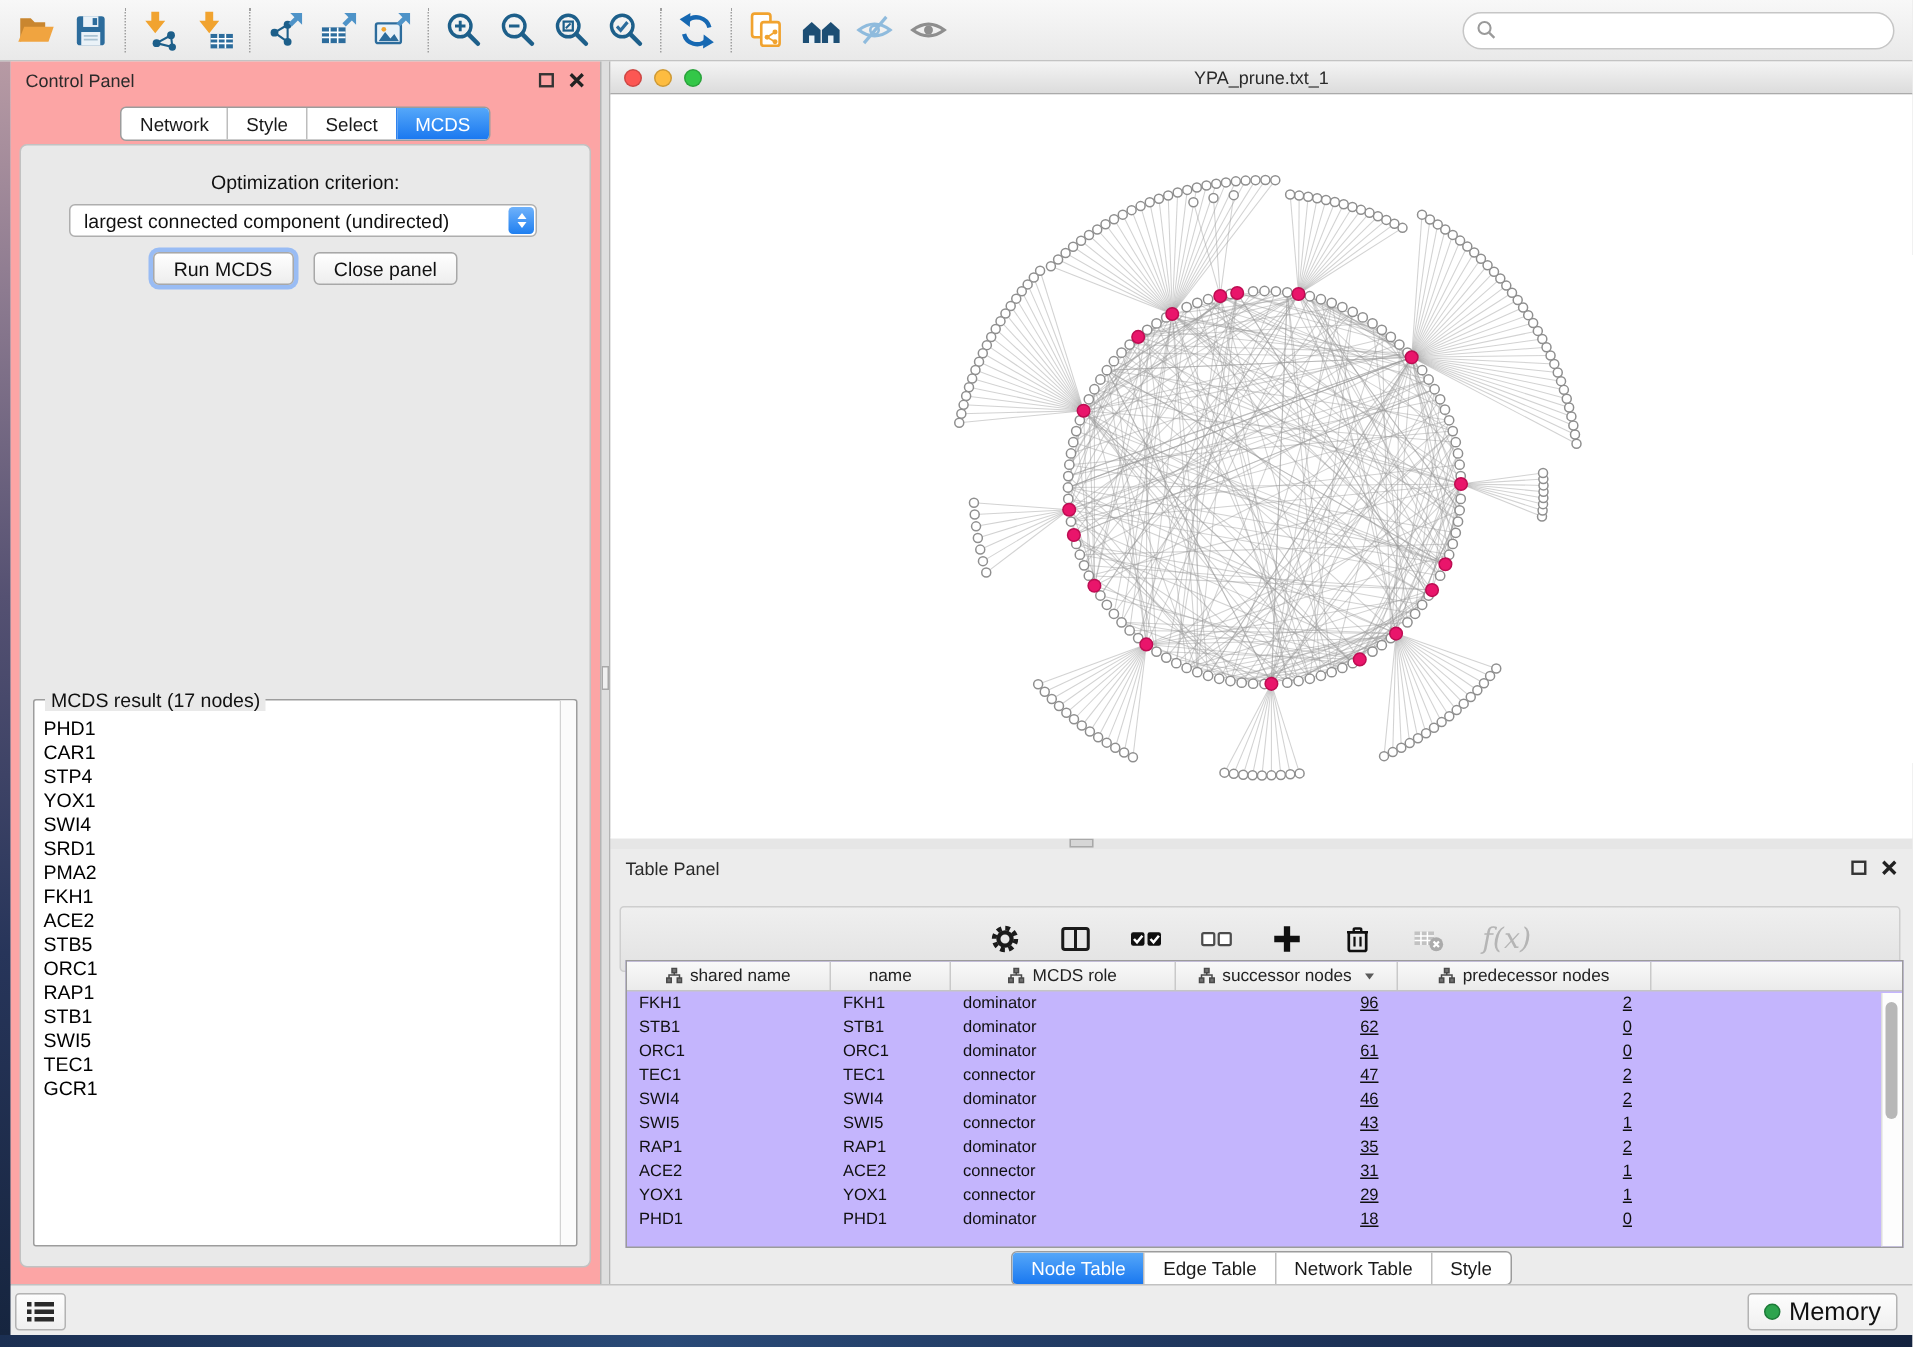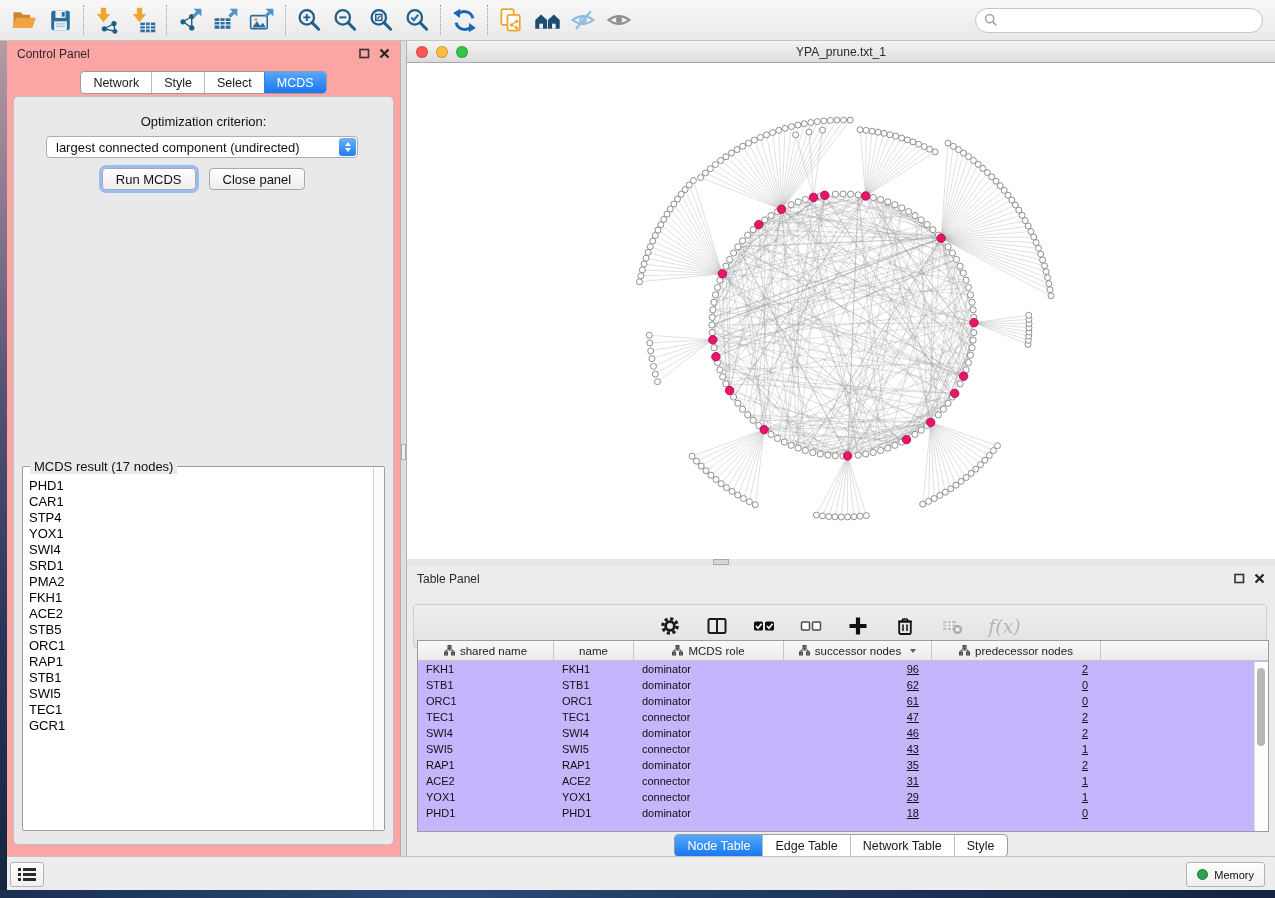--- a/index.html
+++ b/index.html
@@ -63,21 +63,21 @@
   .c0{width:136px;}.c1{width:80px;}.c2{width:150px;}.c3{width:148px;}.c4{width:169px;}.c5{flex:1;}
   .td.c0,.td.c1,.td.c2{padding-left:8px;text-align:left;}
   .td.c3,.td.c4{text-align:right;padding-right:13px;text-decoration:underline;}
   .sortarr{width:0;height:0;border-left:3.5px solid transparent;border-right:3.5px solid transparent;border-top:4.5px solid #5a5a5a;margin-left:4px;}
   #t-scroll{position:absolute;right:0;top:21px;bottom:0;width:13px;background:#fdfdfd;border-left:1px solid #ddd;}
   #t-thumb{position:absolute;left:2px;top:6px;width:8px;height:78px;border-radius:4px;background:#b7b7b7;}
   #tp-tabrow{position:absolute;left:0;top:268px;width:100%;display:flex;justify-content:center;}
   
   #status-bar{position:absolute;left:0;top:856px;width:1275px;height:34px;background:#ededed;border-top:1px solid #c2c2c2;box-sizing:border-box;}
   #list-btn{position:absolute;left:10px;top:5px;width:32px;height:23px;background:linear-gradient(#fdfdfd,#f0f0f0);border:1px solid #b3b3b3;border-radius:3px;display:flex;align-items:center;justify-content:center;}
-  #memory-btn{position:absolute;right:10px;top:5px;height:23px;padding:0 10px;background:linear-gradient(#fdfdfd,#f0f0f0);border:1px solid #b3b3b3;border-radius:3px;display:flex;align-items:center;gap:6px;font-size:11px;color:#111;}
+  #memory-btn{position:absolute;right:10px;top:5px;height:23px;padding:0 10px;background:linear-gradient(#fdfdfd,#f0f0f0);border:1px solid #b3b3b3;border-radius:3px;display:flex;align-items:center;gap:6px;font-size:17px;color:#111;}
   #memory-dot{width:11px;height:11px;border-radius:50%;background:#2da44e;border:1px solid #1d7a38;box-sizing:border-box;}
   
   #wallpaper-left{position:absolute;left:0;top:41px;width:7px;height:849px;background:linear-gradient(#b79aa4 0%,#8d7b90 18%,#555172 42%,#27355a 70%,#16253f 100%);}
   #wallpaper-bottom{position:absolute;left:0;top:890px;width:1275px;height:8px;background:linear-gradient(90deg,#1b2f52,#2a4a77 35%,#1d3257 70%,#14233f);}
 </style>
 </head>
 <body>
 
 <div id="toolbar">
   <div class="tool">

